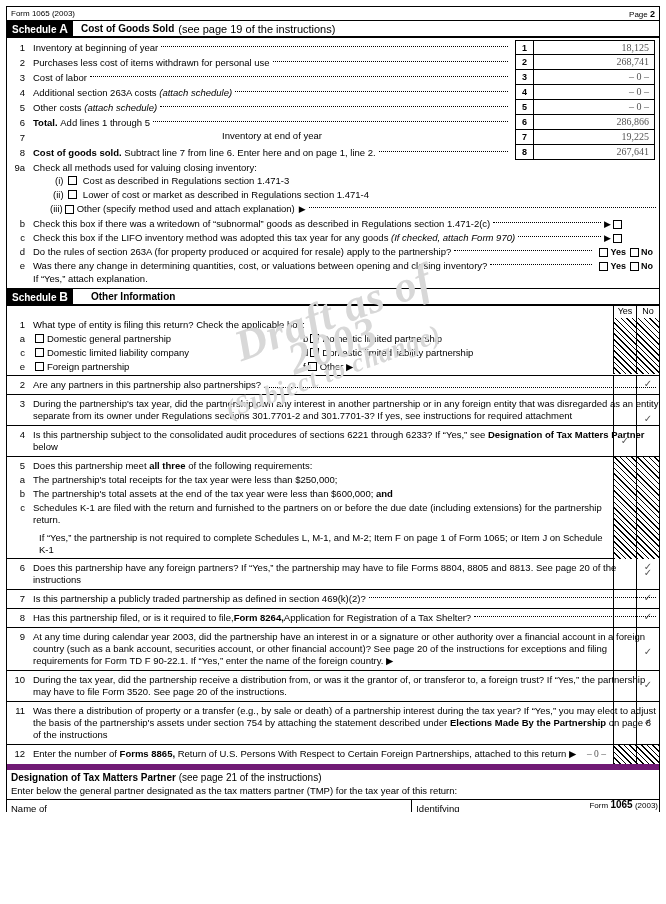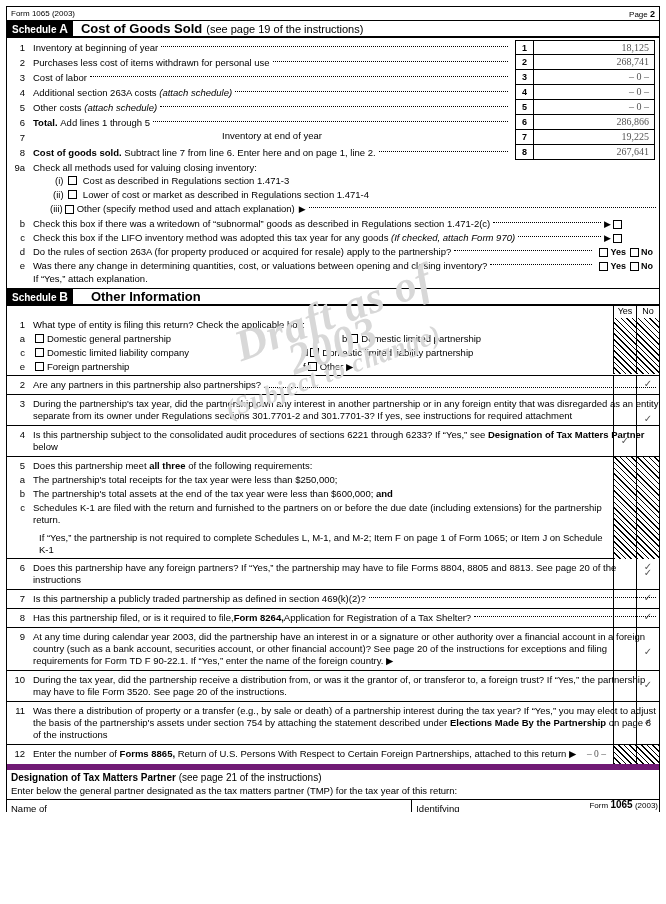--- a/index.html
+++ b/index.html
@@ -4,21 +4,21 @@
 <style>
   html,body{margin:0;padding:0;background:#fff;}
   body{font-family:"Liberation Sans", sans-serif; color:#000;}
   .page{position:relative;width:666px;height:812px;background:#fff;overflow:hidden;}
   .sheet{position:absolute;left:6px;top:6px;width:654px;height:888px;border:1px solid #000;box-sizing:border-box;}
   .hdr{display:flex;justify-content:space-between;font-size:8px;padding:2px 4px 1px 4px;}
   .hdr b{font-size:9px;}
   .bar{display:flex;align-items:center;border-top:1px solid #000;border-bottom:2px solid #000;background:#fff;height:15px;}
   .schtag{background:#000;color:#fff;font-weight:bold;font-size:10px;padding:1px 5px 1px 5px;margin:0;height:15px;line-height:14px;box-sizing:border-box;white-space:nowrap;}
   .schtag .let{font-size:12px;}
-  .bartitle{font-weight:bold;font-size:13px;padding-left:8px;}
+  .bartitle{font-weight:bold;font-size:10px;padding-left:8px;}
   .barsub{font-size:11px;font-weight:normal;padding-left:4px;}
   .row{display:flex;font-size:9.5px;line-height:12px;}
   .num{width:18px;text-align:right;padding-right:4px;flex:none;font-size:9.5px;}
   .txt{flex:1 1 auto;padding-left:4px;position:relative;}
   .dots{flex:1 1 auto;border-bottom:1px dotted #000;margin:0 3px 3px 3px;}
   i{font-style:italic;}
   
   .amtcol{position:absolute;right:4px;top:0;width:140px;}
   .amtrow{display:flex;height:15px;border-bottom:1px solid #000;border-left:1px solid #000;border-right:1px solid #000;box-sizing:border-box;}
   .amtrow.first{border-top:1px solid #000;}
@@ -244,21 +244,21 @@
         <div style="position:absolute;right:0;top:12px;width:46px;height:56px;display:flex;">
           <div class="hatch" style="flex:1;border-left:1px solid #000;"></div>
           <div class="hatch" style="flex:1;border-left:1px solid #000;"></div>
         </div>
         <div class="row bline" style="padding-top:13px;">
           <div class="num">1</div>
           <div class="txt">What type of entity is filing this return? Check the applicable box:</div>
         </div>
         <div class="row bline" style="padding-top:2px;">
           <div class="num">a</div>
-          <div class="txt" style="display:flex;gap:39px;">
+          <div class="txt" style="display:flex;">
             <div style="width:270px;"><span class="chk"></span><span>Domestic general partnership</span></div>
             <div><span>b</span><span class="chk"></span><span>Domestic limited partnership</span></div>
           </div>
         </div>
         <div class="row bline" style="padding-top:2px;">
           <div class="num">c</div>
           <div class="txt" style="display:flex;">
             <div style="width:270px;"><span class="chk"></span><span>Domestic limited liability company</span></div>
             <div><span>d</span><span class="chk"></span><span>Domestic limited liability partnership</span></div>
           </div>

